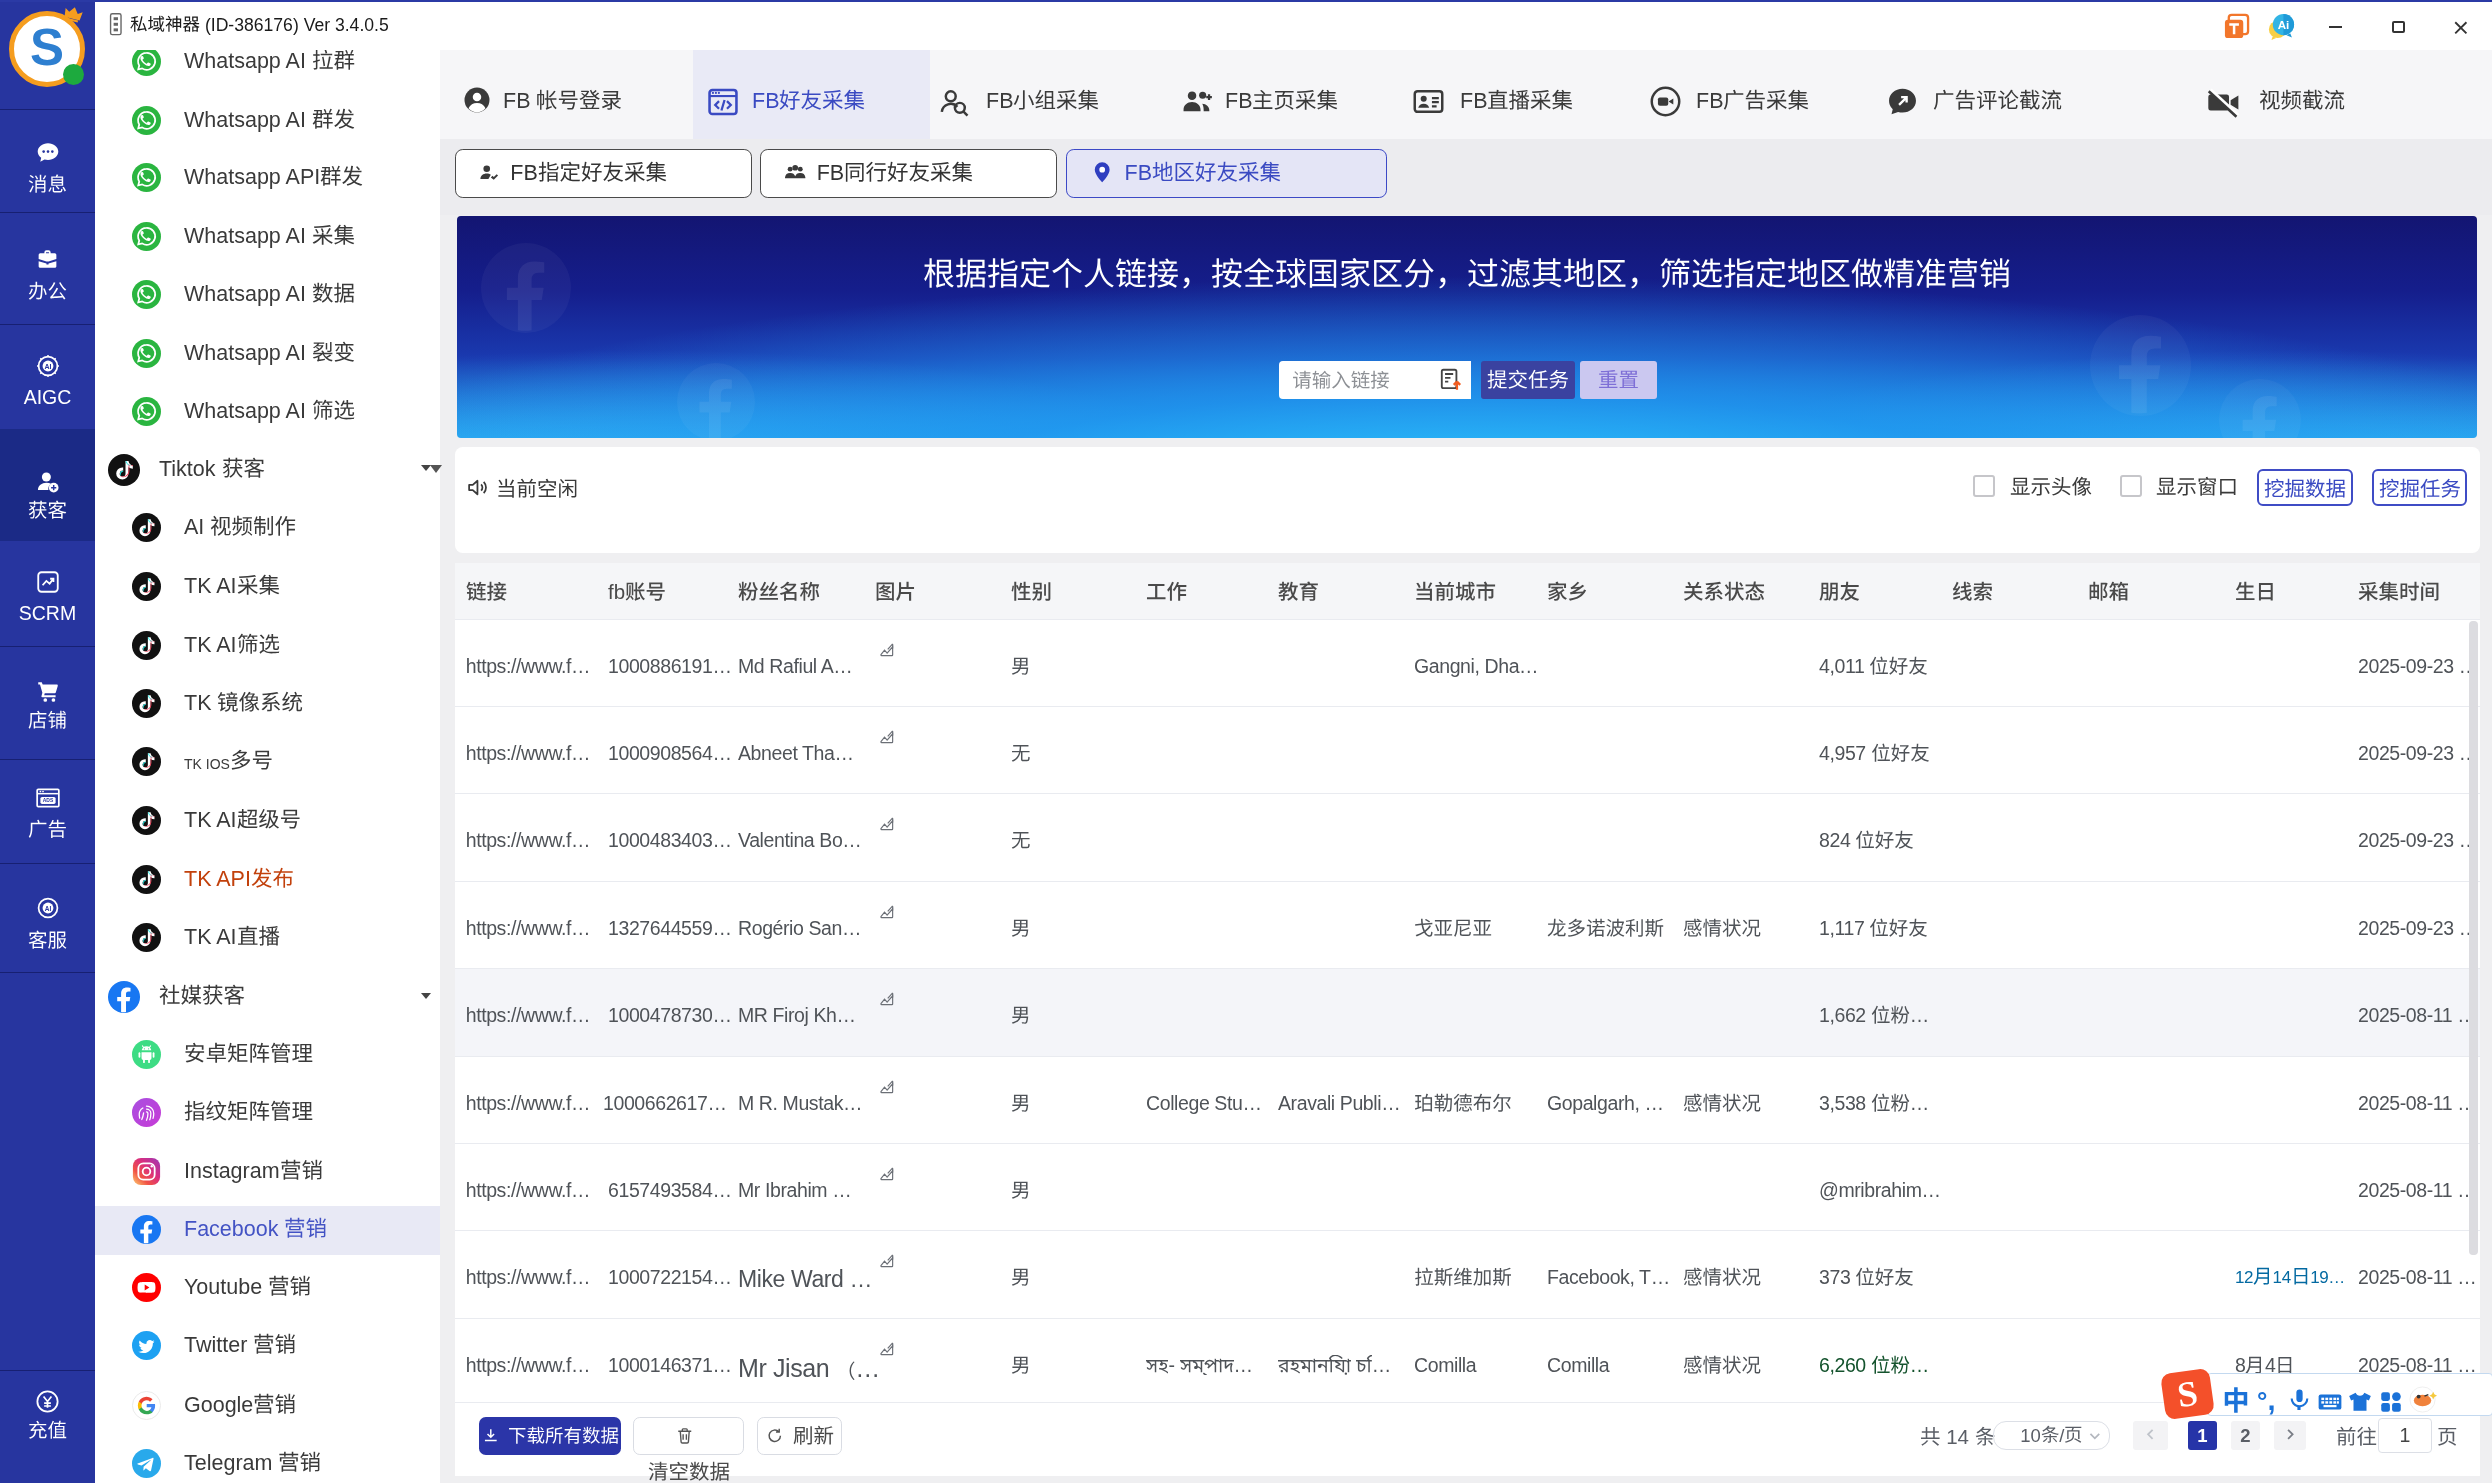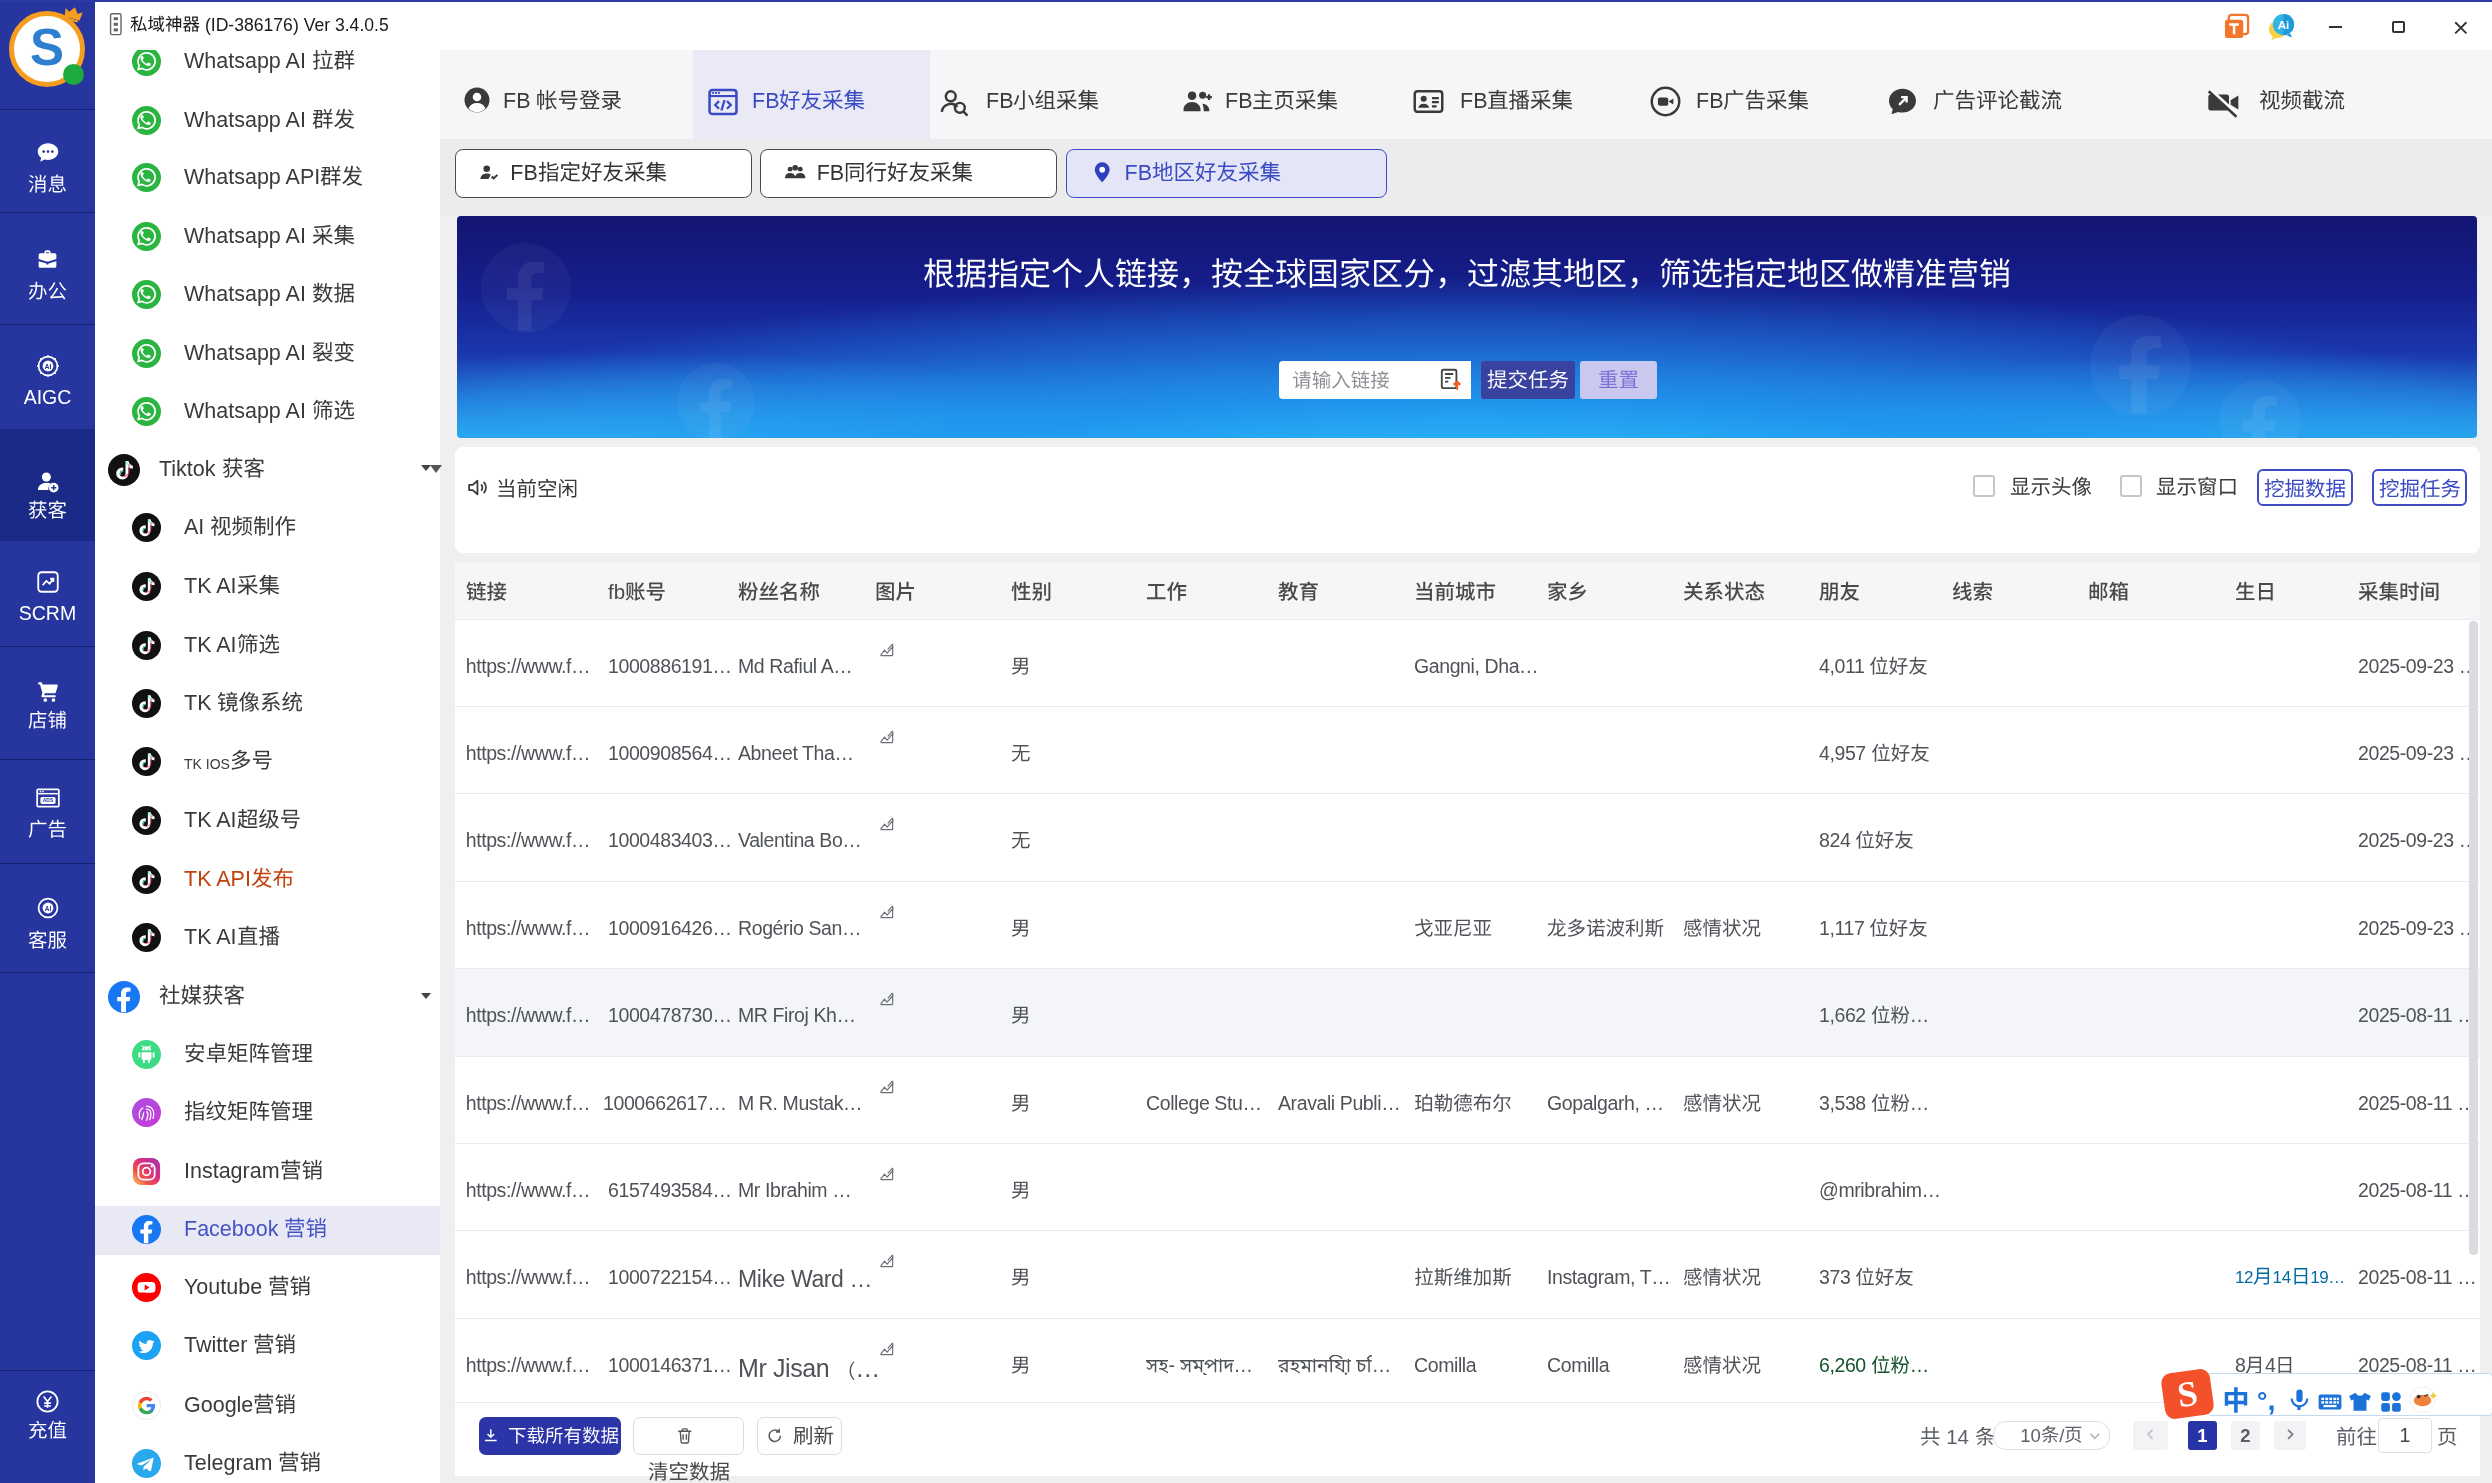--- a/index.html
+++ b/index.html
@@ -810,21 +810,21 @@
         </svg></div>
       <div class="abs" style="left:1364px;top:35px;font-size:19.5px;color:#4f5358;letter-spacing:-0.4px;white-space:nowrap">824 <svg class="g" style="width:59px;height:19.5px" viewBox="0 -220 750 250">
           <use href="#r4F4D" x="0"></use>
           <use href="#r597D" x="250"></use>
           <use href="#r53CB" x="500"></use>
         </svg></div>
       <div class="abs" style="left:1903px;top:35px;font-size:19.5px;color:#4f5358;letter-spacing:-0.4px;white-space:nowrap">2025-09-23 …</div>
     </div>
     <div class="abs" style="left:0;top:318px;width:2025px;height:88px;border-top:1px solid #e9ebf0">
       <div class="abs" style="left:10.7px;top:35px;font-size:19.5px;color:#4f5358;letter-spacing:-0.4px;white-space:nowrap">https://www.f…</div>
-      <div class="abs" style="left:153px;top:35px;font-size:19.5px;color:#4f5358;letter-spacing:-0.4px;white-space:nowrap">1000916426…</div>
+      <div class="abs" style="left:153px;top:35px;font-size:19.5px;color:#4f5358;letter-spacing:-0.4px;white-space:nowrap">1327644559…</div>
       <div class="abs" style="left:283px;top:35px;font-size:19.5px;color:#4f5358;letter-spacing:-0.4px;white-space:nowrap">Rogério San…</div>
       <div class="abs" style="left:424px;top:22.4px"><svg width="15.6" height="15.6" viewBox="0 0 24 24" fill="none" stroke="#6b6f76" stroke-width="1.8">
           <path d="M21 3l-7.5 8.5"></path>
           <path d="M21 3v7"></path>
           <path d="M3 19.5l5.5-7 4 4.5 8.5-9.5V20a1 1 0 0 1-1 1H4a1 1 0 0 1-1-1z"></path>
         </svg></div>
       <div class="abs" style="left:556px;top:35px;font-size:19.5px;color:#4f5358;letter-spacing:-0.4px;white-space:nowrap"><svg class="g" style="width:19.5px;height:19.5px" viewBox="0 -220 250 250">
           <use href="#r7537" x="0"></use>
         </svg></div>
       <div class="abs" style="left:959px;top:35px;font-size:19.5px;color:#4f5358;letter-spacing:-0.4px;white-space:nowrap"><svg class="g" style="width:78px;height:19.5px" viewBox="0 -220 1000 250">
@@ -933,21 +933,21 @@
       <div class="abs" style="left:556px;top:35px;font-size:19.5px;color:#4f5358;letter-spacing:-0.4px;white-space:nowrap"><svg class="g" style="width:19.5px;height:19.5px" viewBox="0 -220 250 250">
           <use href="#r7537" x="0"></use>
         </svg></div>
       <div class="abs" style="left:959px;top:35px;font-size:19.5px;color:#4f5358;letter-spacing:-0.4px;white-space:nowrap"><svg class="g" style="width:98px;height:19.5px" viewBox="0 -220 1250 250">
           <use href="#r62C9" x="0"></use>
           <use href="#r65AF" x="250"></use>
           <use href="#r7EF4" x="500"></use>
           <use href="#r52A0" x="750"></use>
           <use href="#r65AF" x="1000"></use>
         </svg></div>
-      <div class="abs" style="left:1092px;top:35px;font-size:19.5px;color:#4f5358;letter-spacing:-0.4px;white-space:nowrap">Instagram, T…</div>
+      <div class="abs" style="left:1092px;top:35px;font-size:19.5px;color:#4f5358;letter-spacing:-0.4px;white-space:nowrap">Facebook, T…</div>
       <div class="abs" style="left:1228px;top:35px;font-size:19.5px;color:#4f5358;letter-spacing:-0.4px;white-space:nowrap"><svg class="g" style="width:78px;height:19.5px" viewBox="0 -220 1000 250">
           <use href="#r611F" x="0"></use>
           <use href="#r60C5" x="250"></use>
           <use href="#r72B6" x="500"></use>
           <use href="#r51B5" x="750"></use>
         </svg></div>
       <div class="abs" style="left:1364px;top:35px;font-size:19.5px;color:#4f5358;letter-spacing:-0.4px;white-space:nowrap">373 <svg class="g" style="width:59px;height:19.5px" viewBox="0 -220 750 250">
           <use href="#r4F4D" x="0"></use>
           <use href="#r597D" x="250"></use>
           <use href="#r53CB" x="500"></use>

